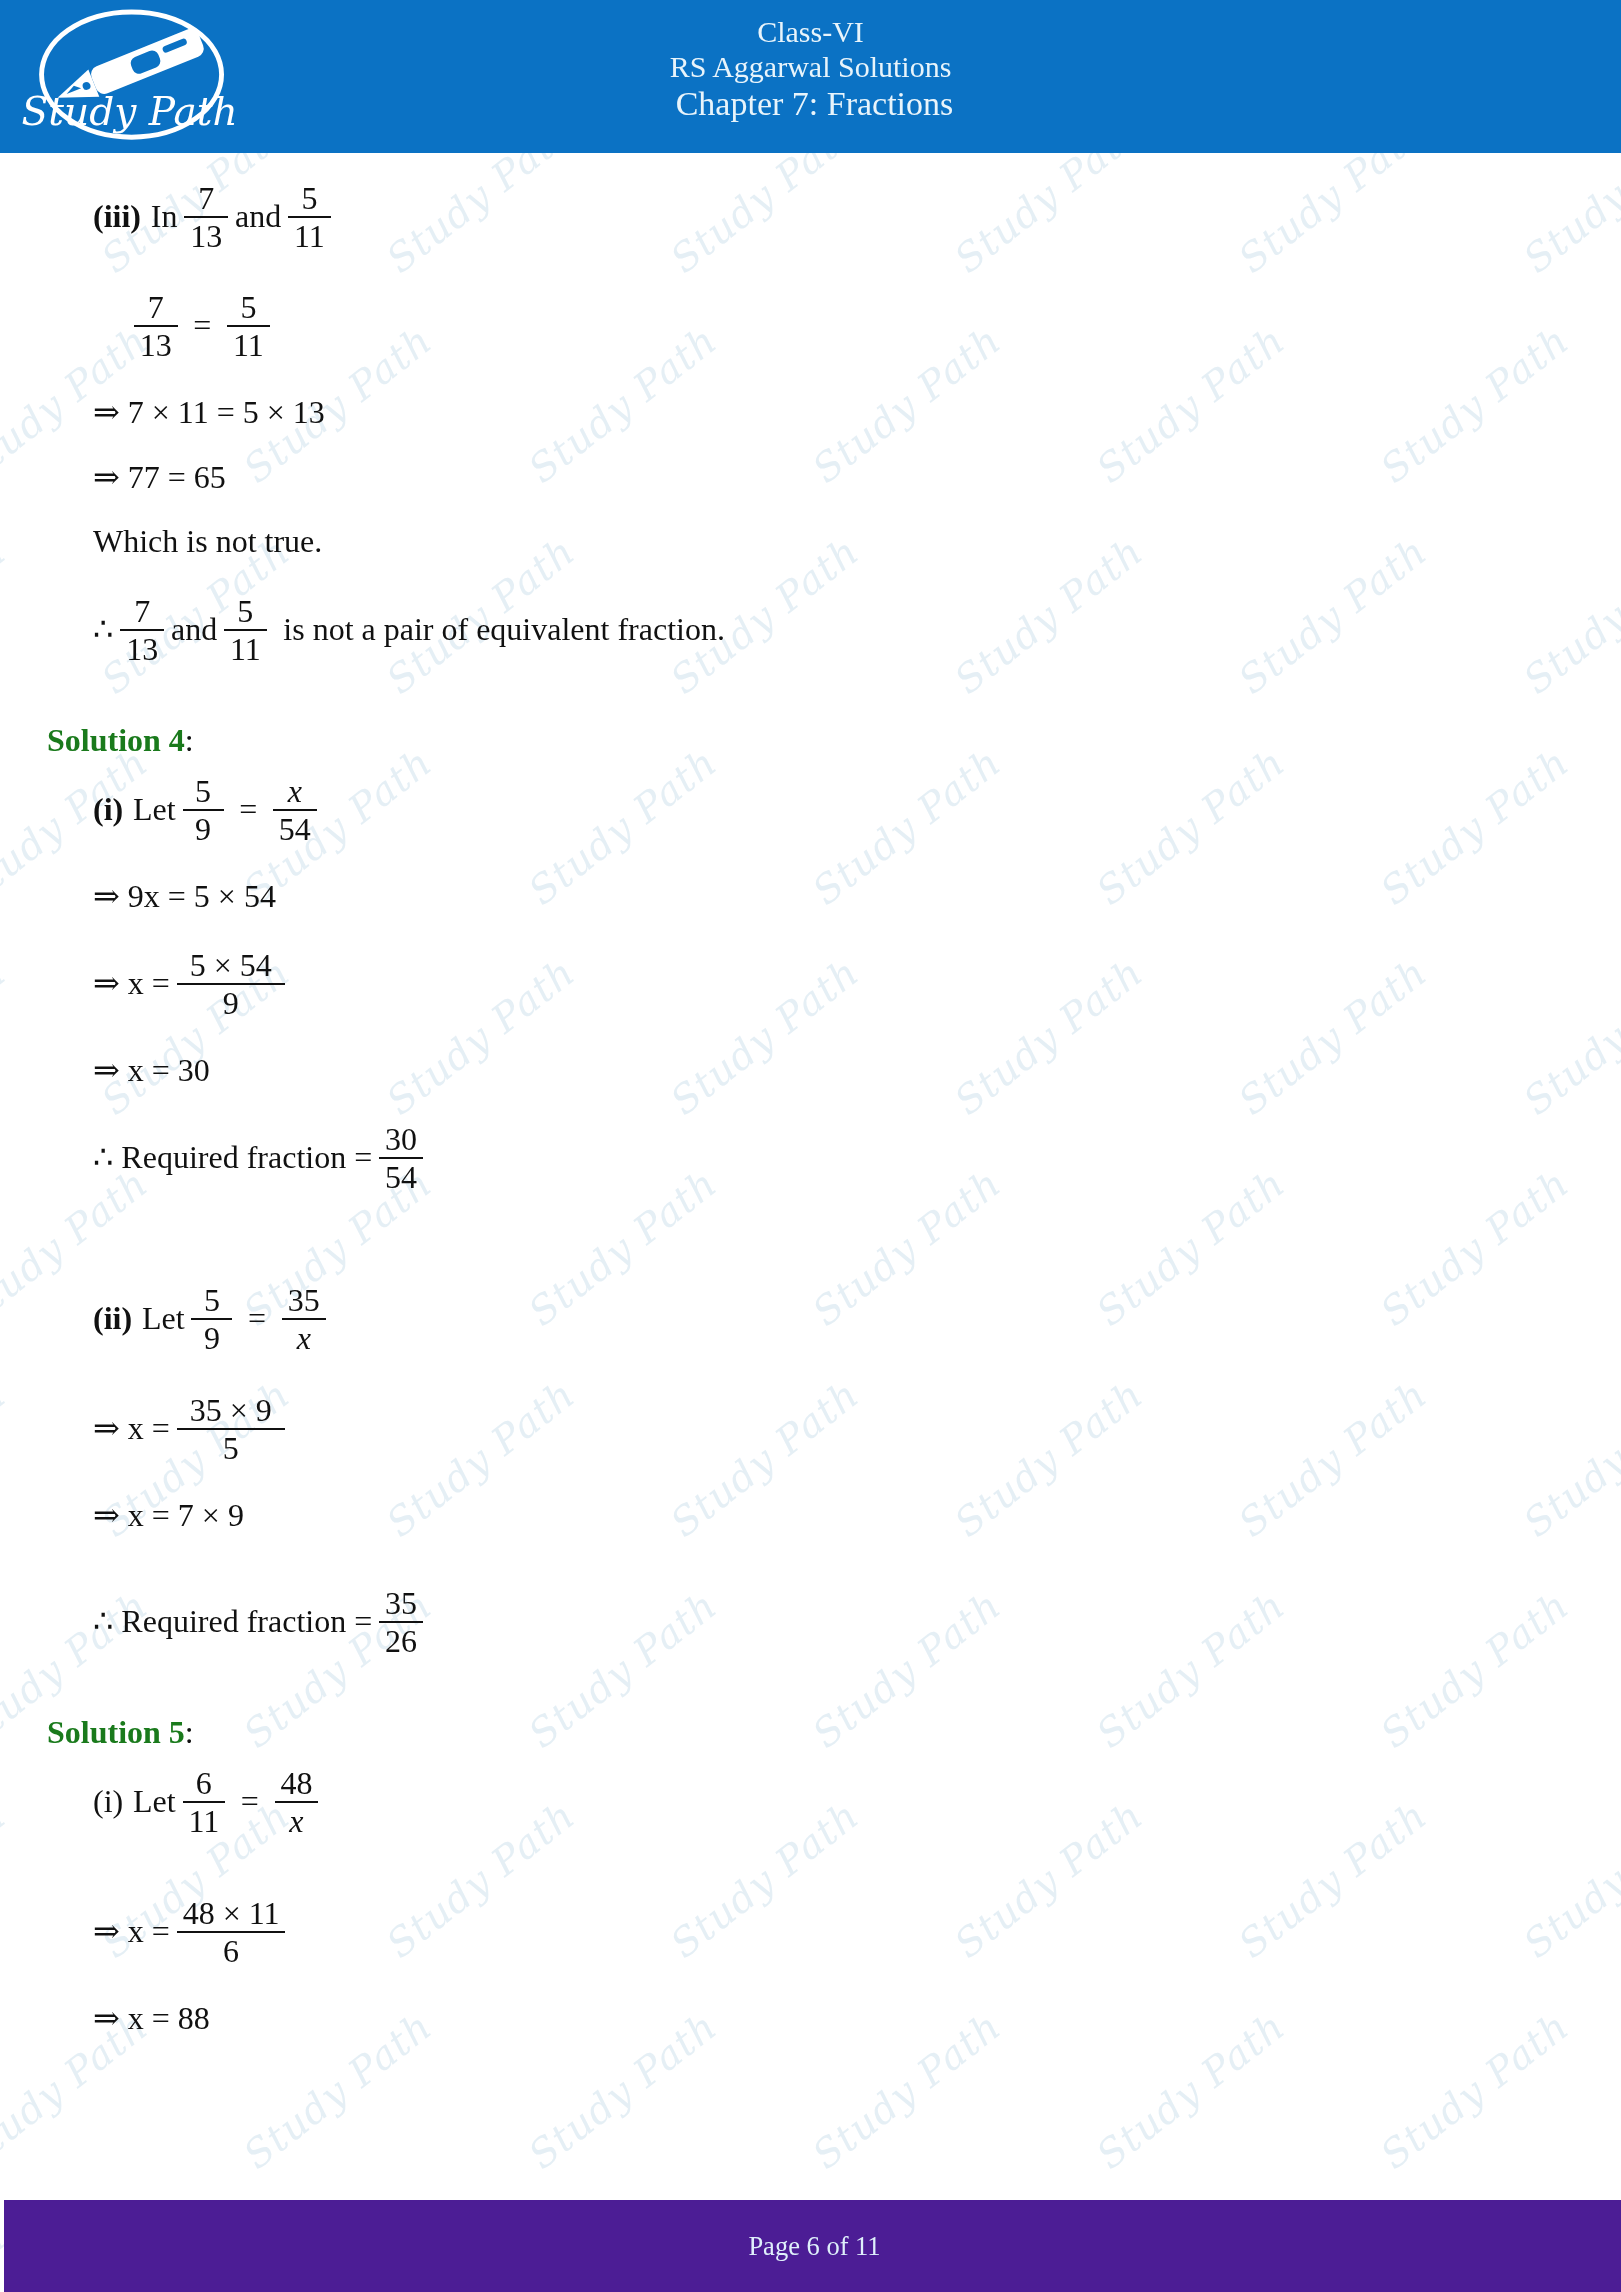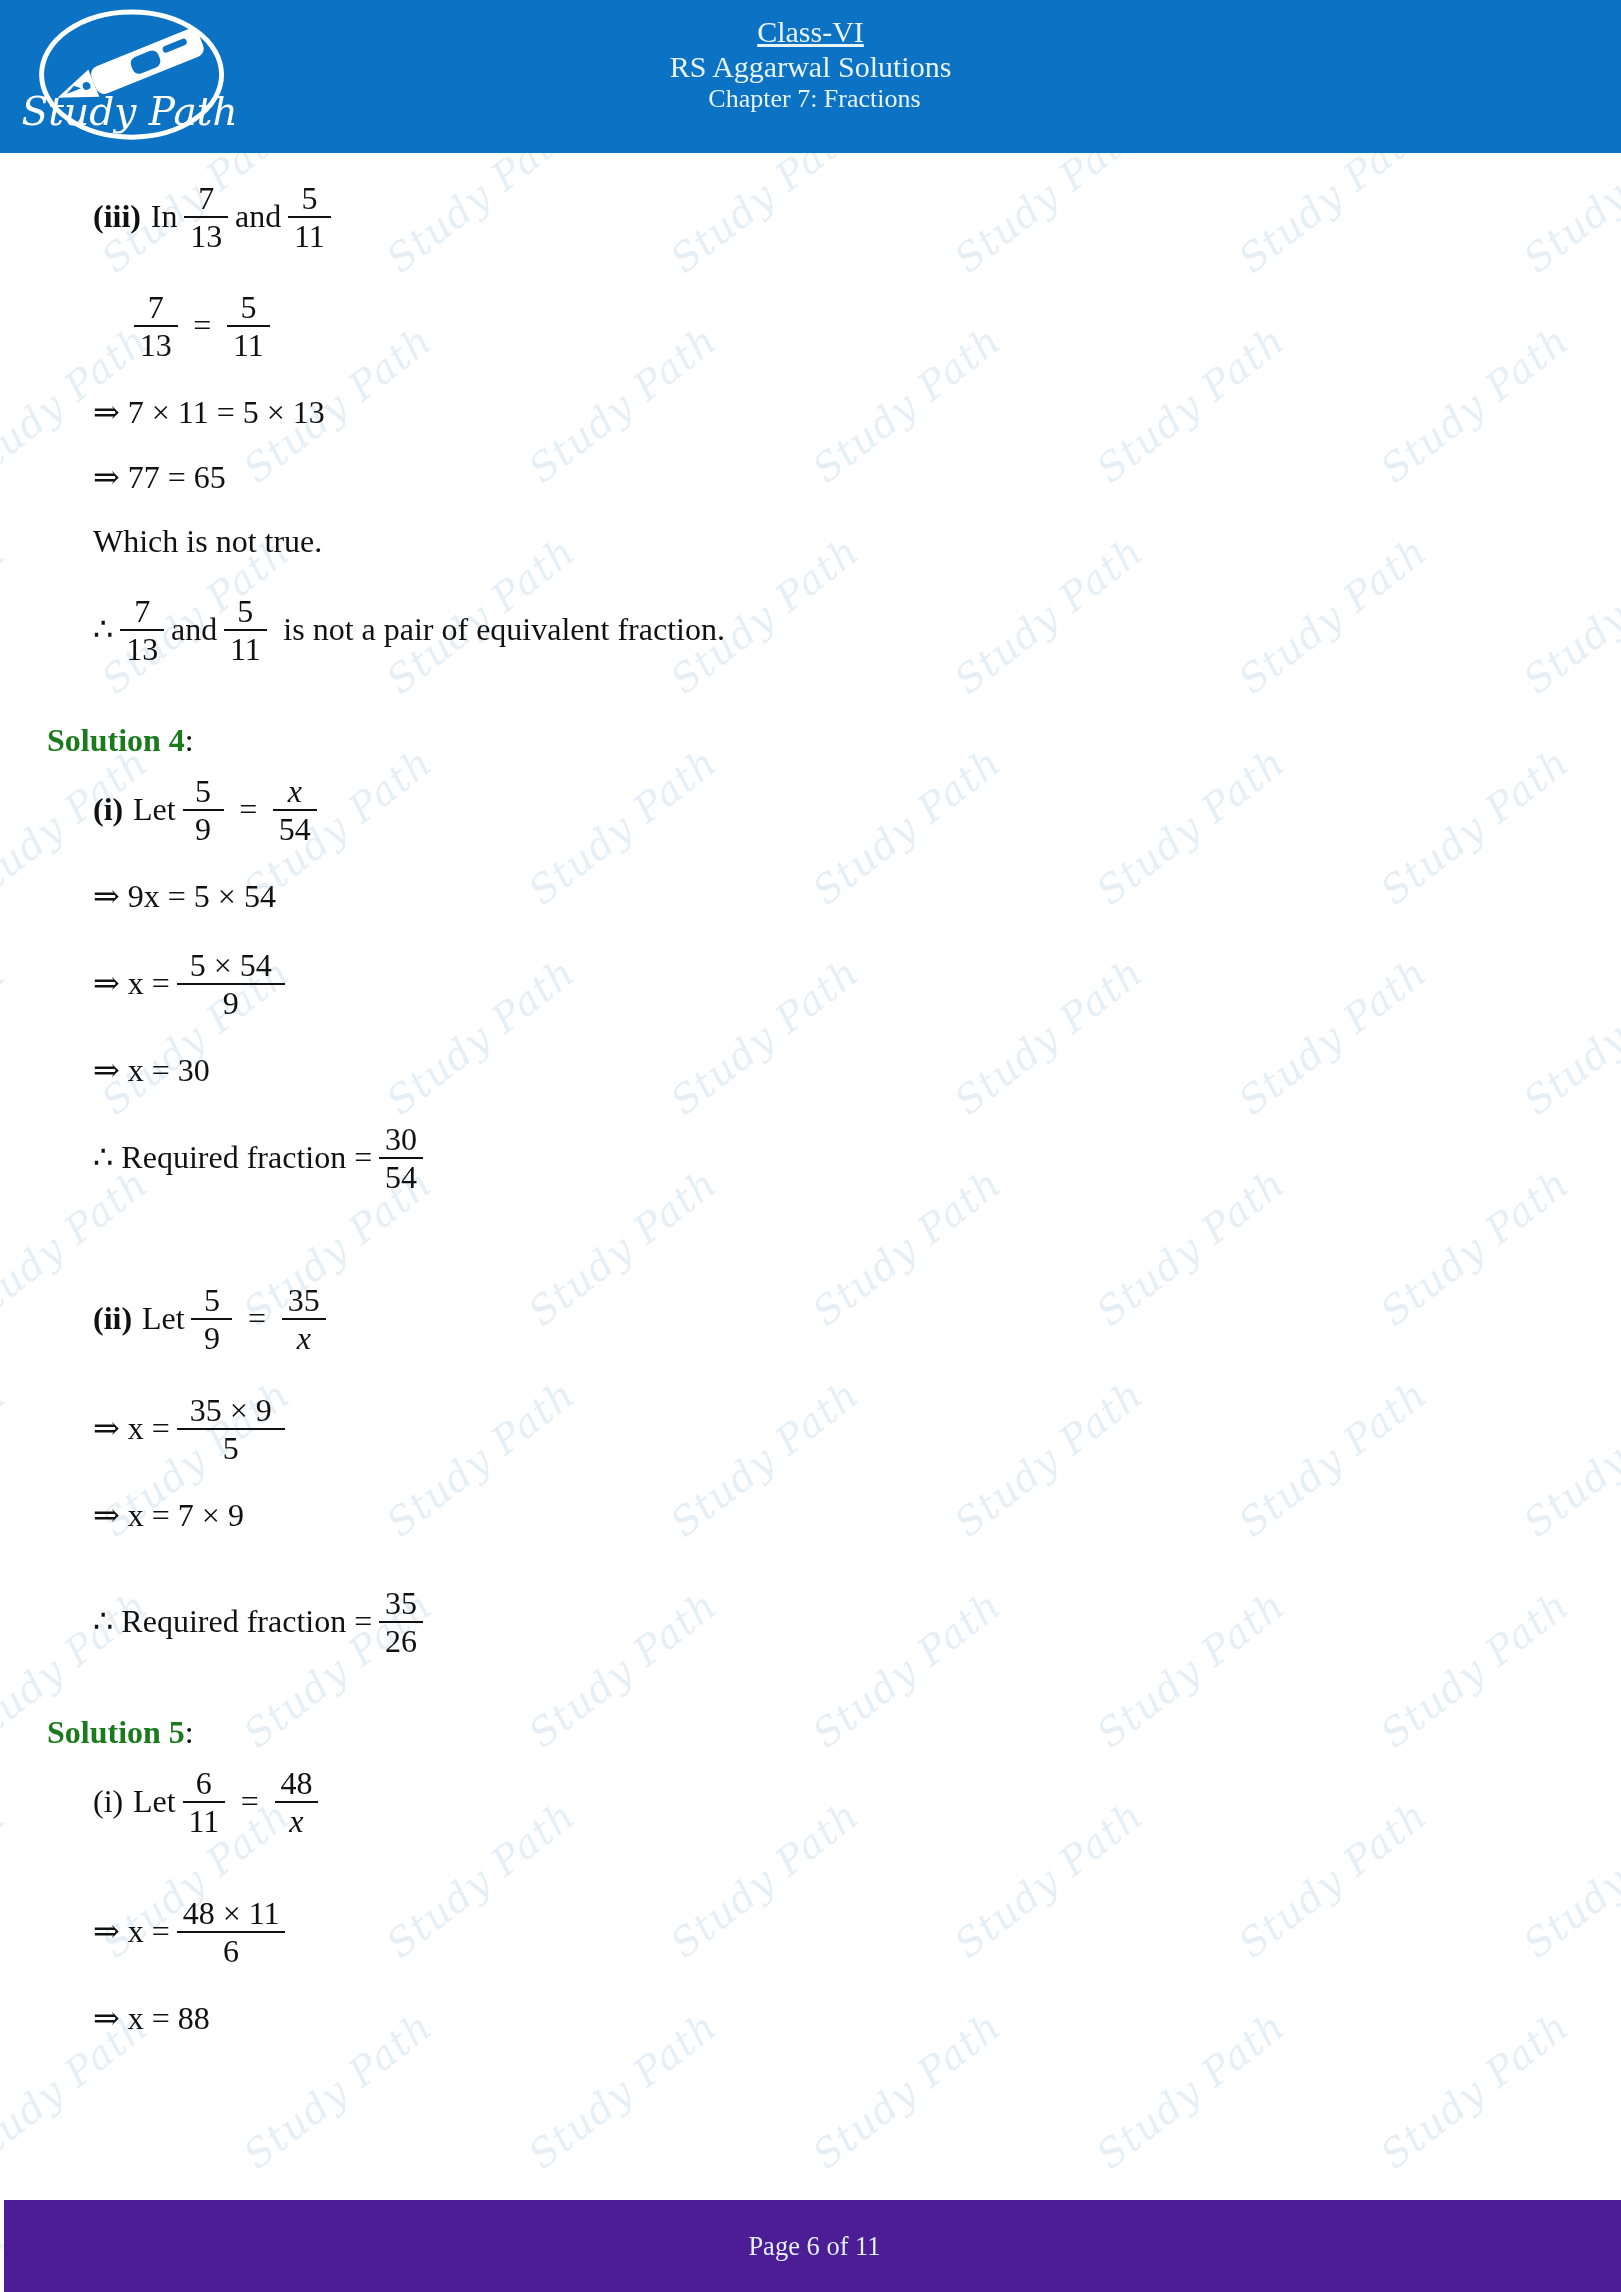--- a/index.html
+++ b/index.html
@@ -58,23 +58,23 @@
     left: 0;
     top: 0;
     width: 1621px;
     text-align: center;
     color: #e8f4fb;
   }
   .header-titles .ht {
     line-height: 1.18;
     font-family: "Liberation Serif", "DejaVu Serif", serif;
   }
-  .ht-1 { font-size: 30px; padding-top: 13.7px; text-decoration: underline; }
+  .ht-1 { font-size: 30px; padding-top: 13.7px; }
   .ht-2 { font-size: 30px; }
-  .ht-3 { font-size: 26px; margin-left: 8px; }
+  .ht-3 { font-size: 34px; margin-left: 8px; }
 
   
   .footer {
     position: absolute;
     left: 4px;
     bottom: 0;
     width: 1621px;
     height: 93px;
     background: #4c1d95;
     z-index: 5;

